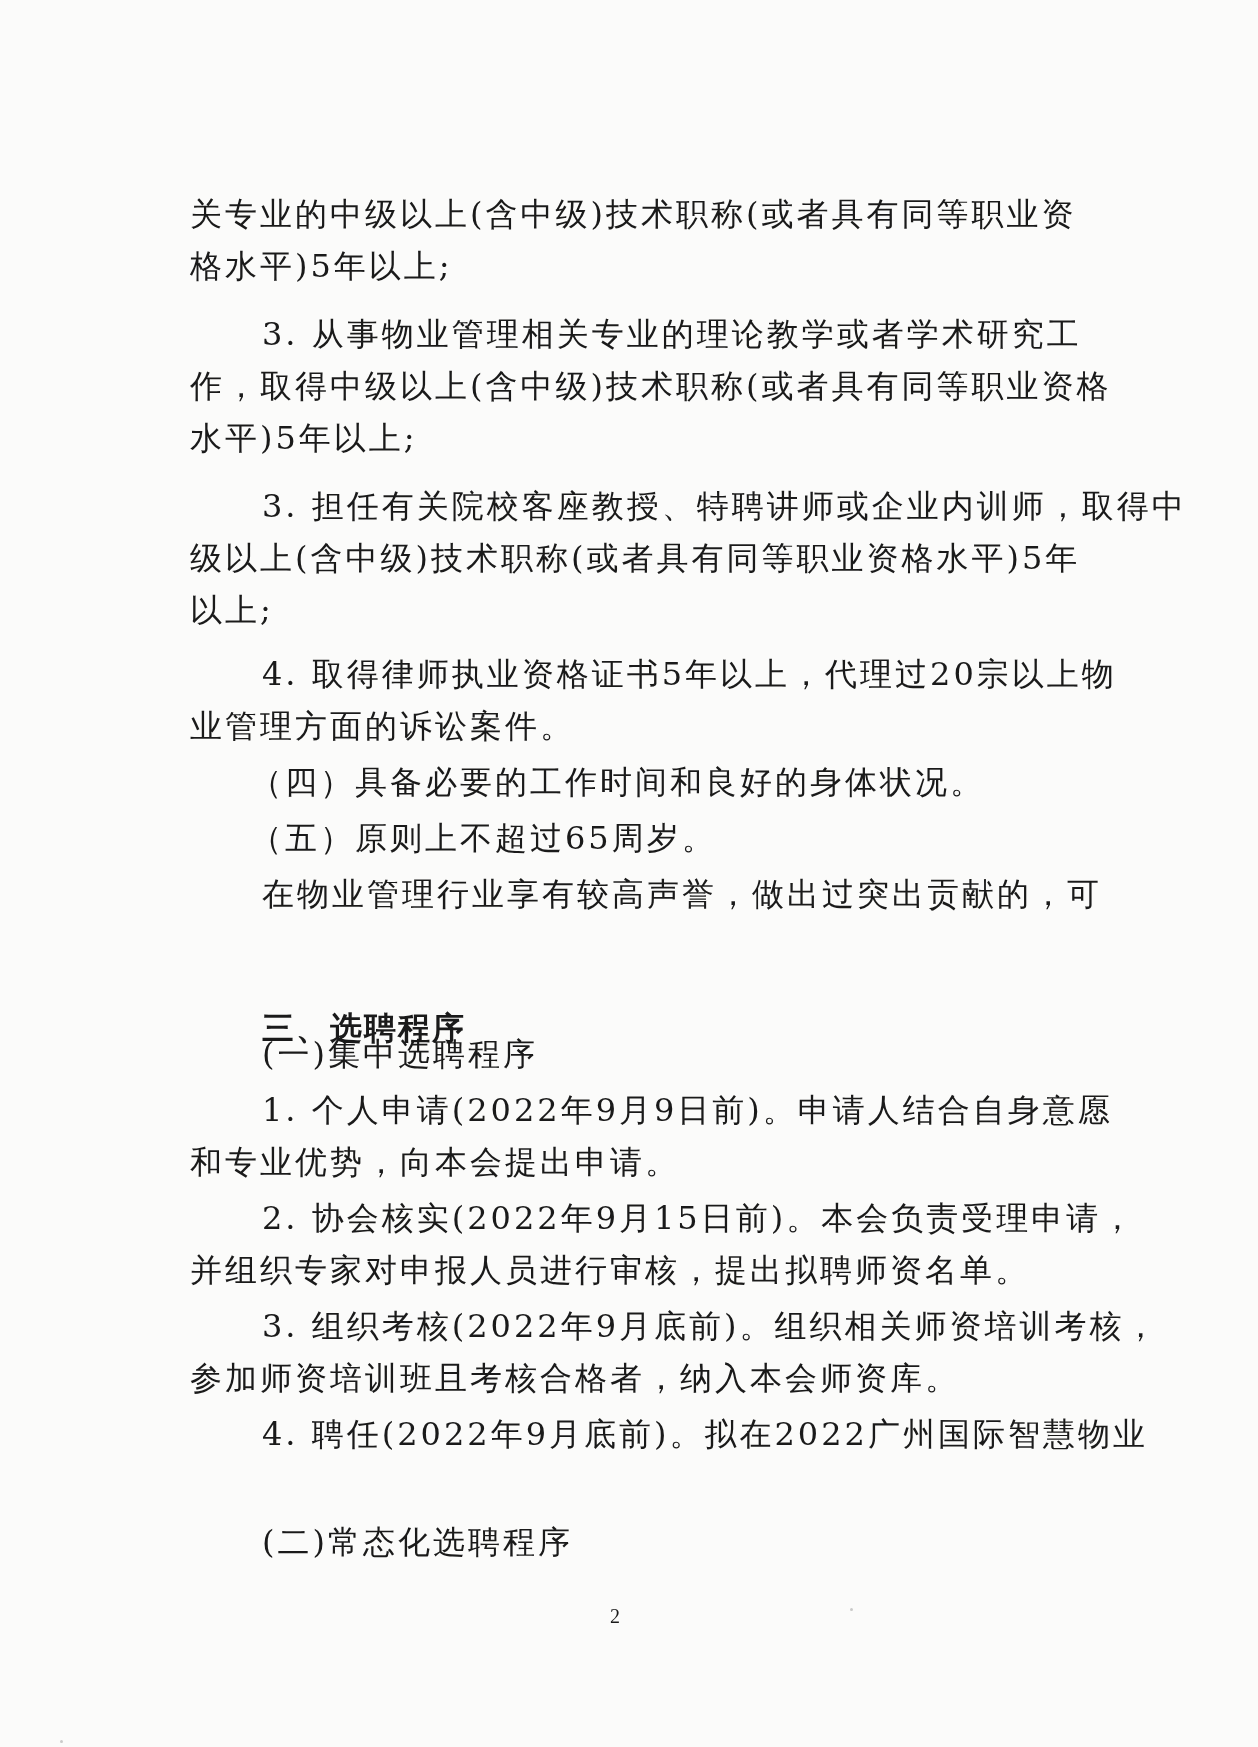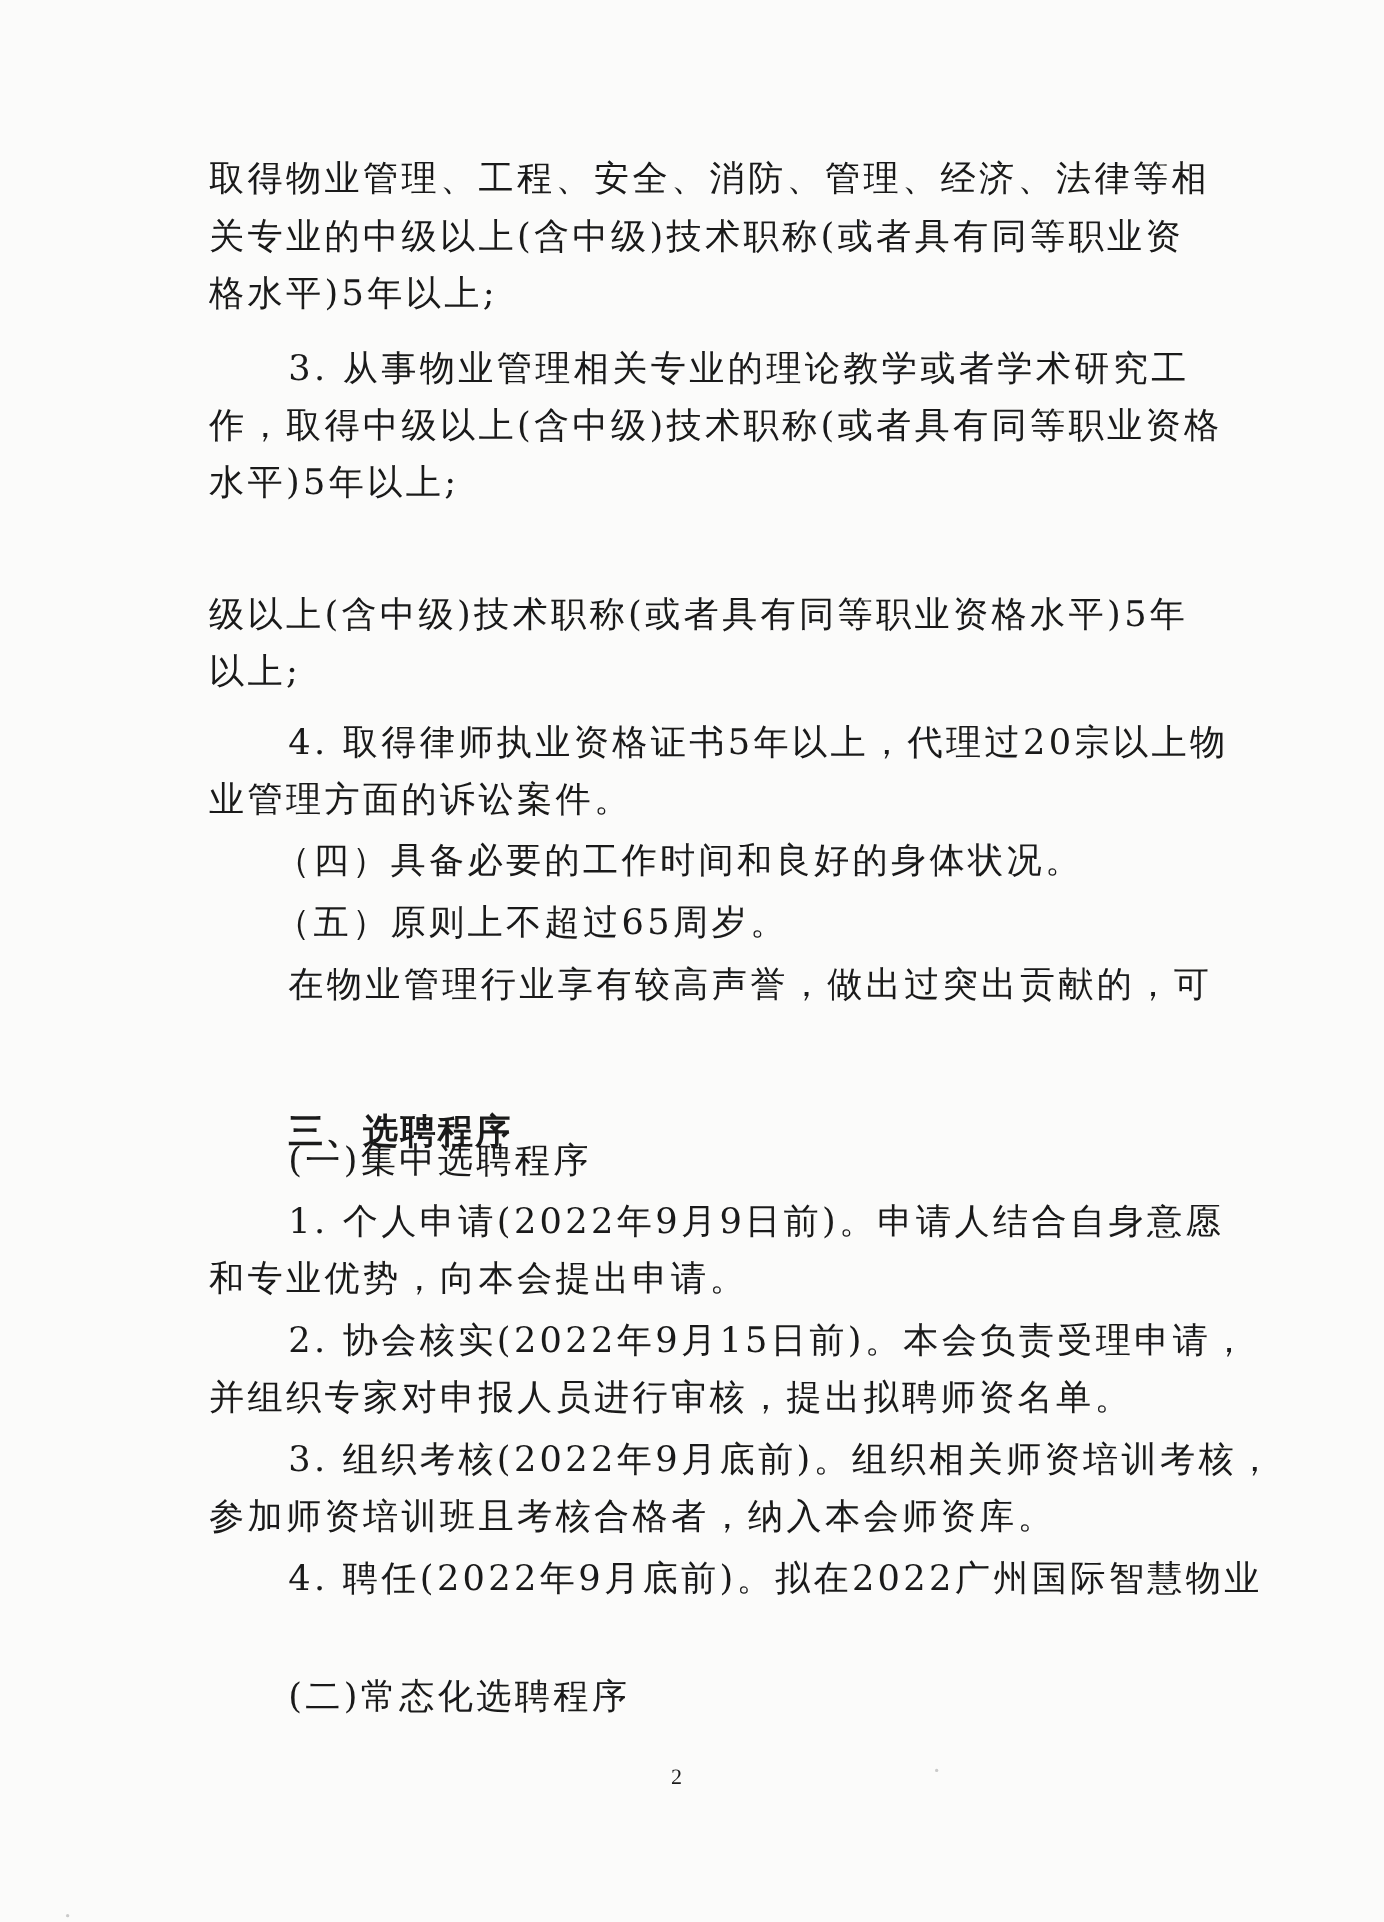--- a/index.html
+++ b/index.html
@@ -51,28 +51,28 @@
       border-radius: 50%;
       background: #999;
       opacity: 0.5;
     }
   </style>
 </head>
 <body>
 
 <div class="page">
 
-  <div class="line" style="top:142px;">取得物业管理、工程、安全、消防、管理、经济、法律等相</div>
   <div class="line" style="top:194px;">关专业的中级以上(含中级)技术职称(或者具有同等职业资</div>
   <div class="line" style="top:246px;">格水平)5年以上;</div>
 
   <div class="line indent" style="top:314px;">3. 从事物业管理相关专业的理论教学或者学术研究工</div>
   <div class="line" style="top:366px;">作，取得中级以上(含中级)技术职称(或者具有同等职业资格</div>
   <div class="line" style="top:418px;">水平)5年以上;</div>
 
+  <div class="line indent" style="top:486px;">3. 担任有关院校客座教授、特聘讲师或企业内训师，取得中</div>
   <div class="line" style="top:538px;">级以上(含中级)技术职称(或者具有同等职业资格水平)5年</div>
   <div class="line" style="top:590px;">以上;</div>
 
   <div class="line indent" style="top:654px;">4. 取得律师执业资格证书5年以上，代理过20宗以上物</div>
   <div class="line" style="top:706px;">业管理方面的诉讼案件。</div>
 
   <div class="line indent2" style="top:762px;">（四）具备必要的工作时间和良好的身体状况。</div>
   <div class="line indent2" style="top:818px;">（五）原则上不超过65周岁。</div>
 
   <div class="line indent" style="top:874px;">在物业管理行业享有较高声誉，做出过突出贡献的，可</div>

